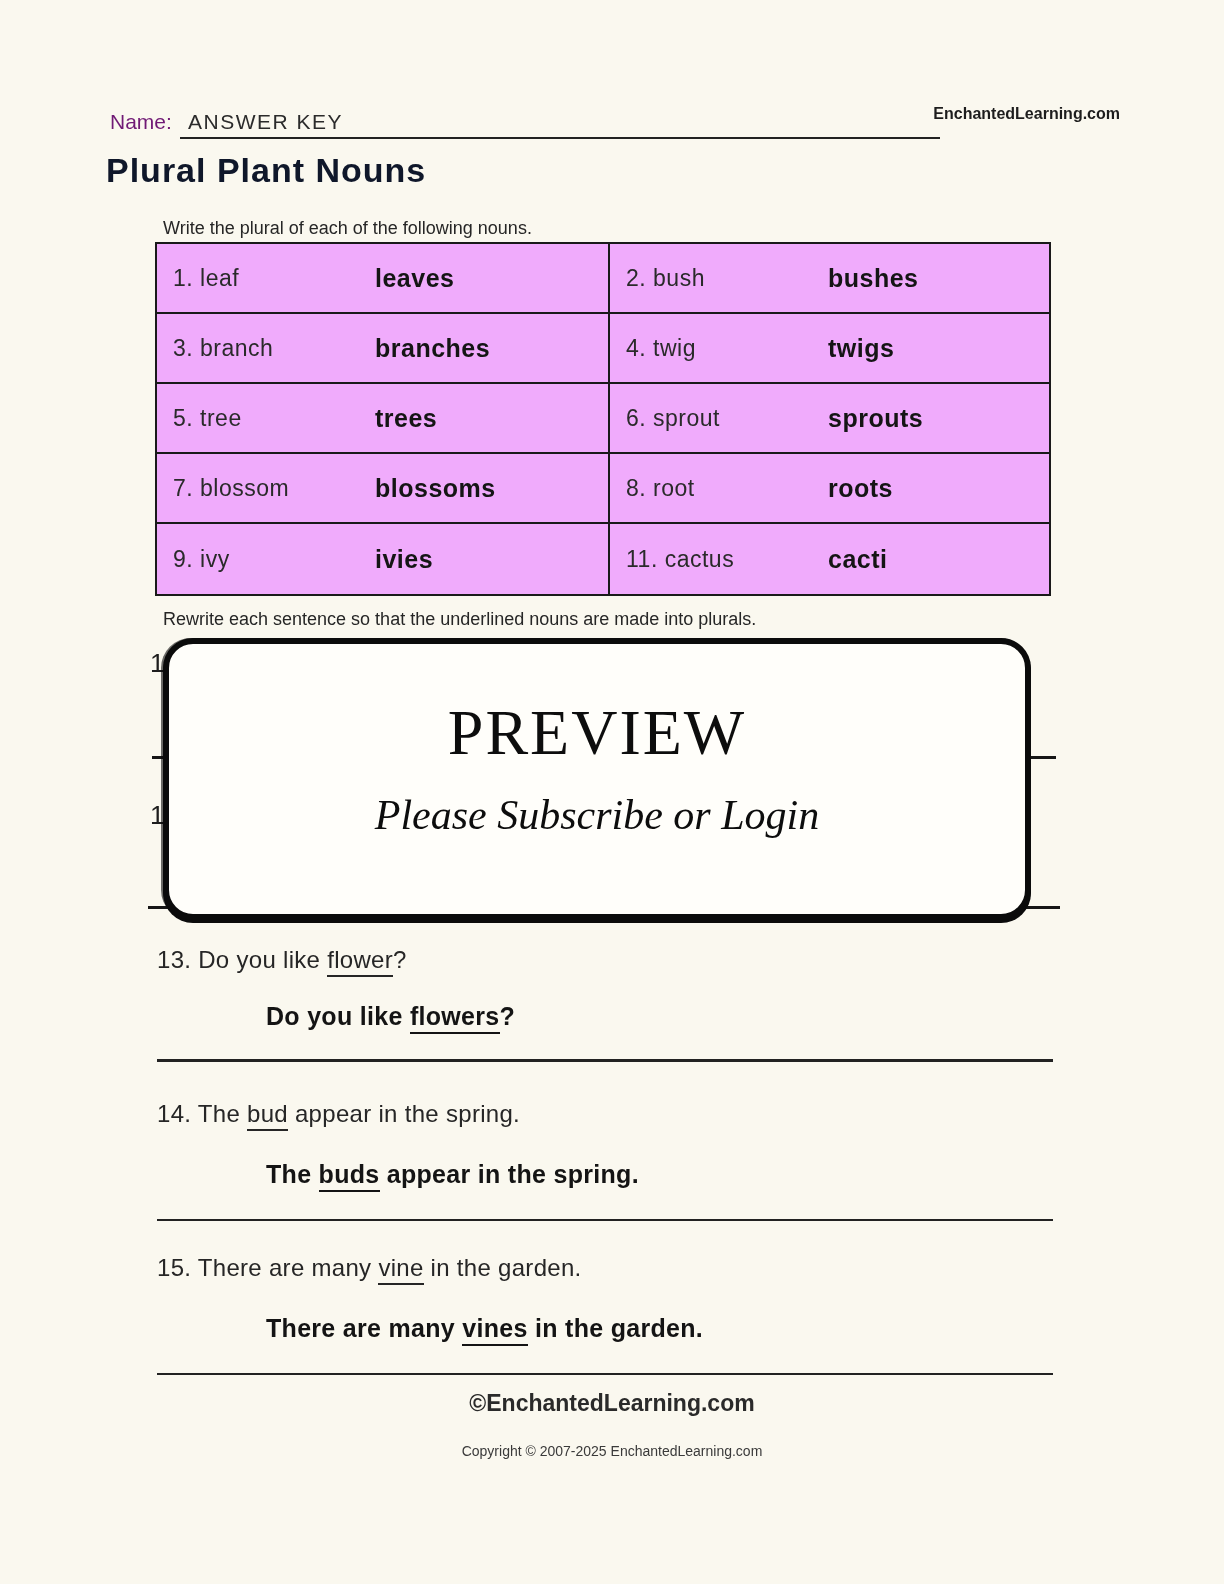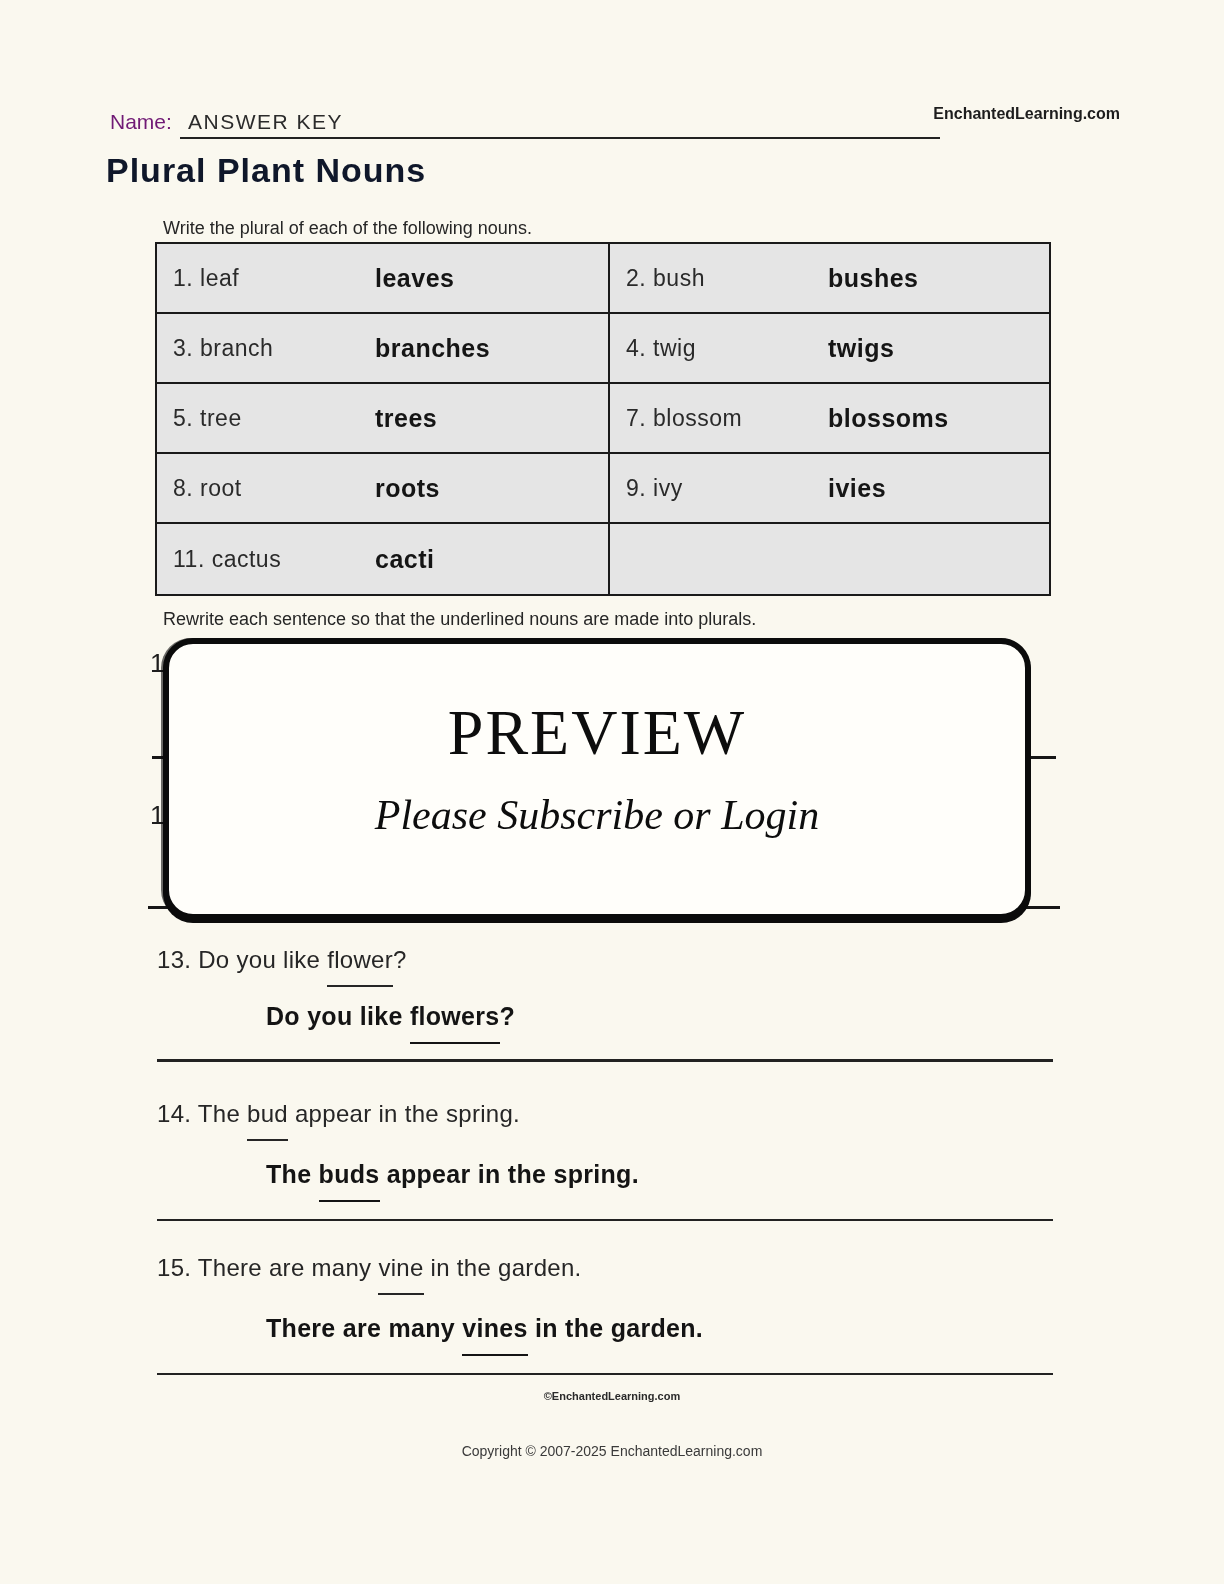--- a/index.html
+++ b/index.html
@@ -25,21 +25,21 @@
   .instr1{left:163px;top:218px;}
   .instr2{left:163px;top:609px;}
 
   
   .noun-table{
     left:155px;top:242px;width:892px;height:350px;
     border:2px solid #1a1a1a;
     display:grid;
     grid-template-columns:453px 1fr;
     grid-template-rows:repeat(5,1fr);
-    background:#e5e5e5;
+    background:#f0abfc;
   }
   .cell{position:relative;border-right:2px solid #1a1a1a;border-bottom:2px solid #1a1a1a;}
   .cell:nth-child(2n){border-right:none;}
   .cell:nth-child(9),.cell:nth-child(10){border-bottom:none;}
   .cell .q{
     position:absolute;left:16px;top:50%;transform:translateY(-50%);
     font-size:23px;color:#2a2a2a;letter-spacing:.5px;
   }
   .cell .a{
     position:absolute;left:218px;top:50%;transform:translateY(-50%);
@@ -72,34 +72,34 @@
   .preview-sub{
     font-family:"Liberation Serif", serif;
     font-style:italic;
     font-size:42px;color:#0d0d0d;
     margin-top:21px;
   }
 
   
   .question{font-size:24px;color:#262626;letter-spacing:.3px;white-space:nowrap;}
   .answer{font-size:25px;font-weight:bold;color:#141414;letter-spacing:.3px;white-space:nowrap;}
-  .u{border-bottom:2px solid currentColor;padding-bottom:12px;margin-top:45px;}
+  .u{border-bottom:2px solid currentColor;padding-bottom:2px;margin-top:45px;}
   .write-line{left:157px;width:896px;background:#222;}
   .q13{left:157px;top:946px;}
   .a13{left:266px;top:1002px;}
   .wl13{top:1059px;height:3px;}
   .q14{left:157px;top:1100px;}
   .a14{left:266px;top:1160px;}
   .wl14{top:1219px;height:2px;}
   .q15{left:157px;top:1254px;}
   .a15{left:266px;top:1314px;}
   .wl15{top:1373px;height:2px;}
 
   
-  .credit{left:0;right:0;top:1390px;text-align:center;font-size:11px;font-weight:bold;color:#2a2a2a;}
+  .credit{left:0;right:0;top:1390px;text-align:center;font-size:23px;font-weight:bold;color:#2a2a2a;}
   .copyright{left:0;right:0;top:1443px;text-align:center;font-size:14px;color:#3a3a3a;}
 </style>
 </head>
 <body>
 
 <span class="abs name-label">Name:</span>
 <span class="abs name-value">ANSWER KEY</span>
 <div class="abs name-underline"></div>
 <span class="abs site-name">EnchantedLearning.com</span>
 
@@ -120,20 +120,24 @@
     <span class="q">3. branch</span>
     <span class="a">branches</span>
   </div>
   <div class="cell">
     <span class="q">4. twig</span>
     <span class="a">twigs</span>
   </div>
   <div class="cell">
     <span class="q">5. tree</span>
     <span class="a">trees</span>
+  </div>
+  <div class="cell">
+    <span class="q">6. sprout</span>
+    <span class="a">sprouts</span>
   </div>
   <div class="cell">
     <span class="q">7. blossom</span>
     <span class="a">blossoms</span>
   </div>
   <div class="cell">
     <span class="q">8. root</span>
     <span class="a">roots</span>
   </div>
   <div class="cell">

